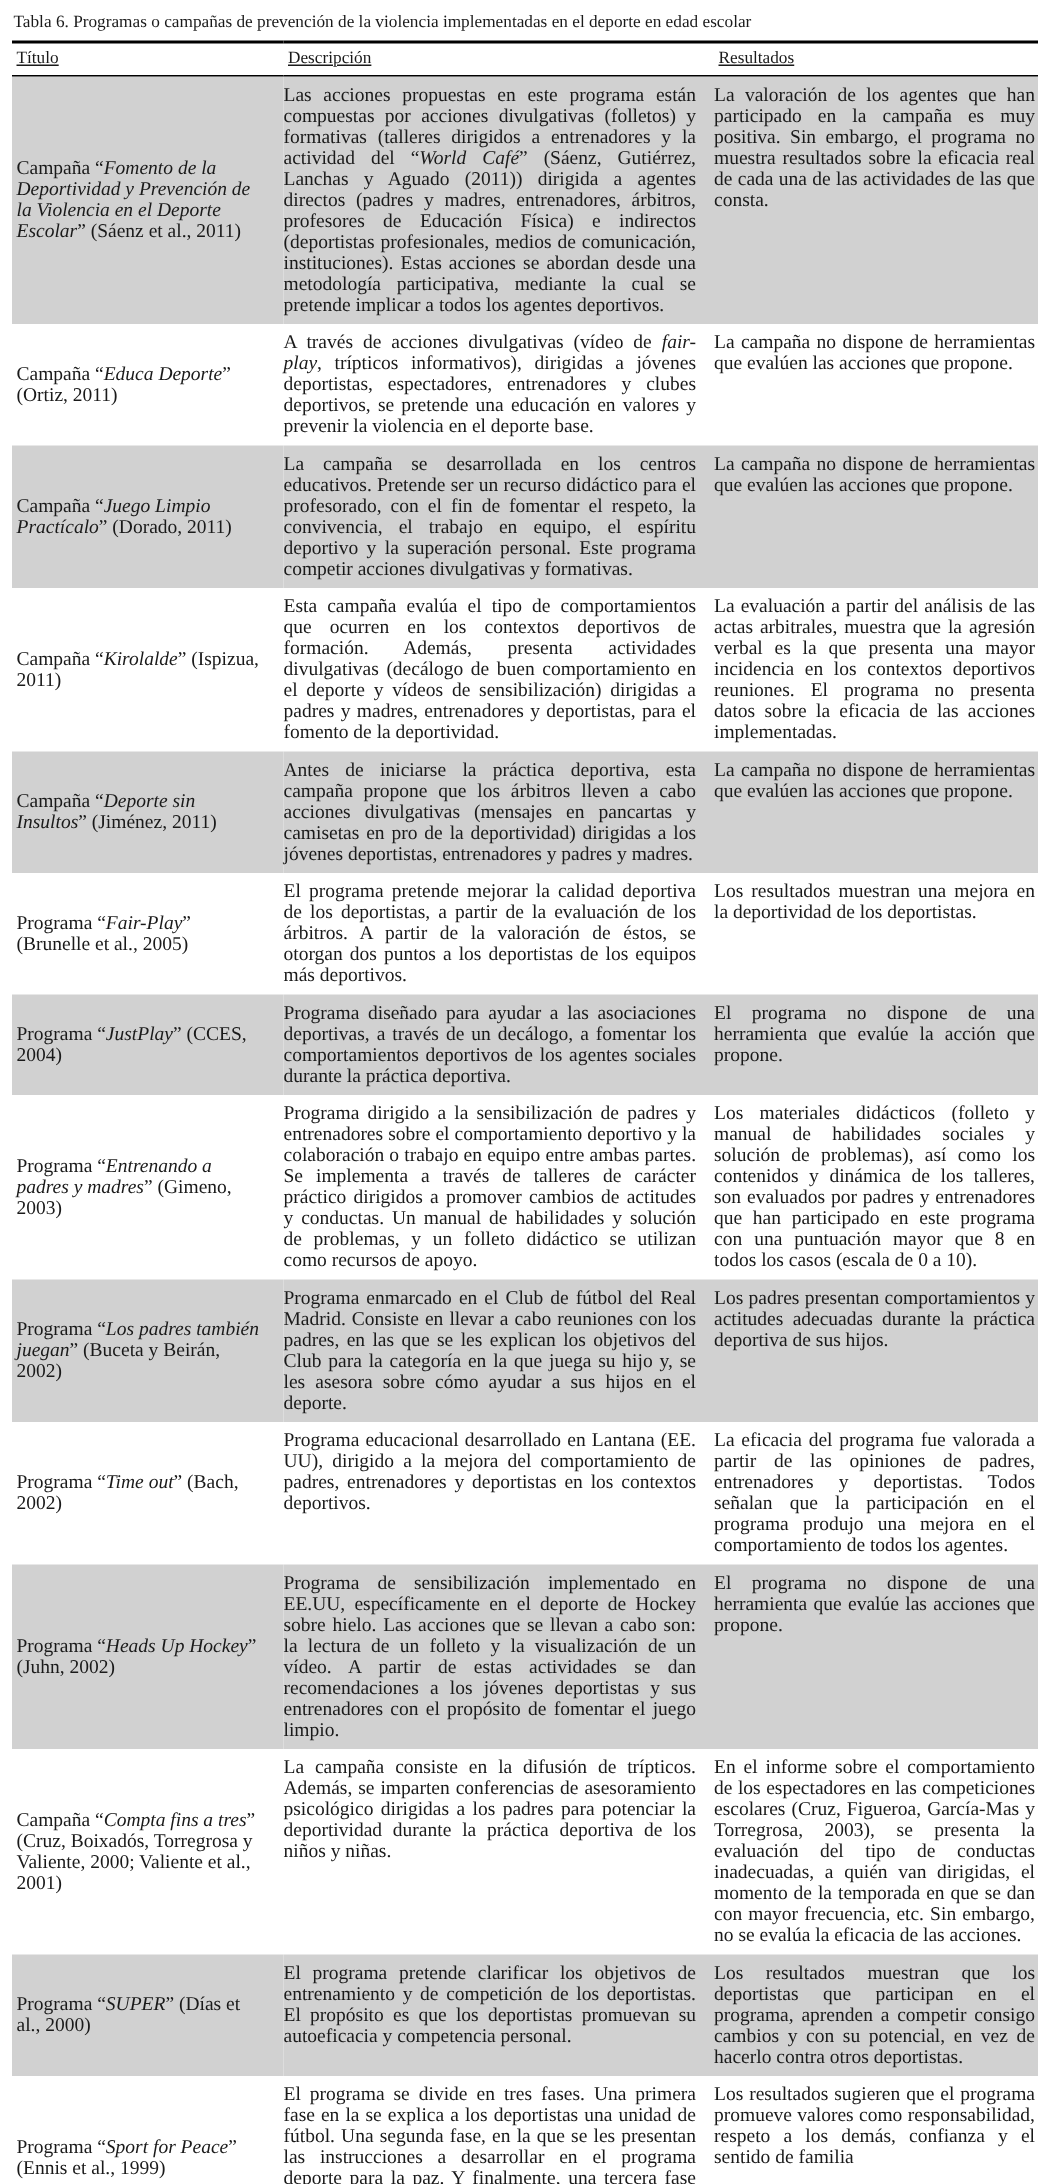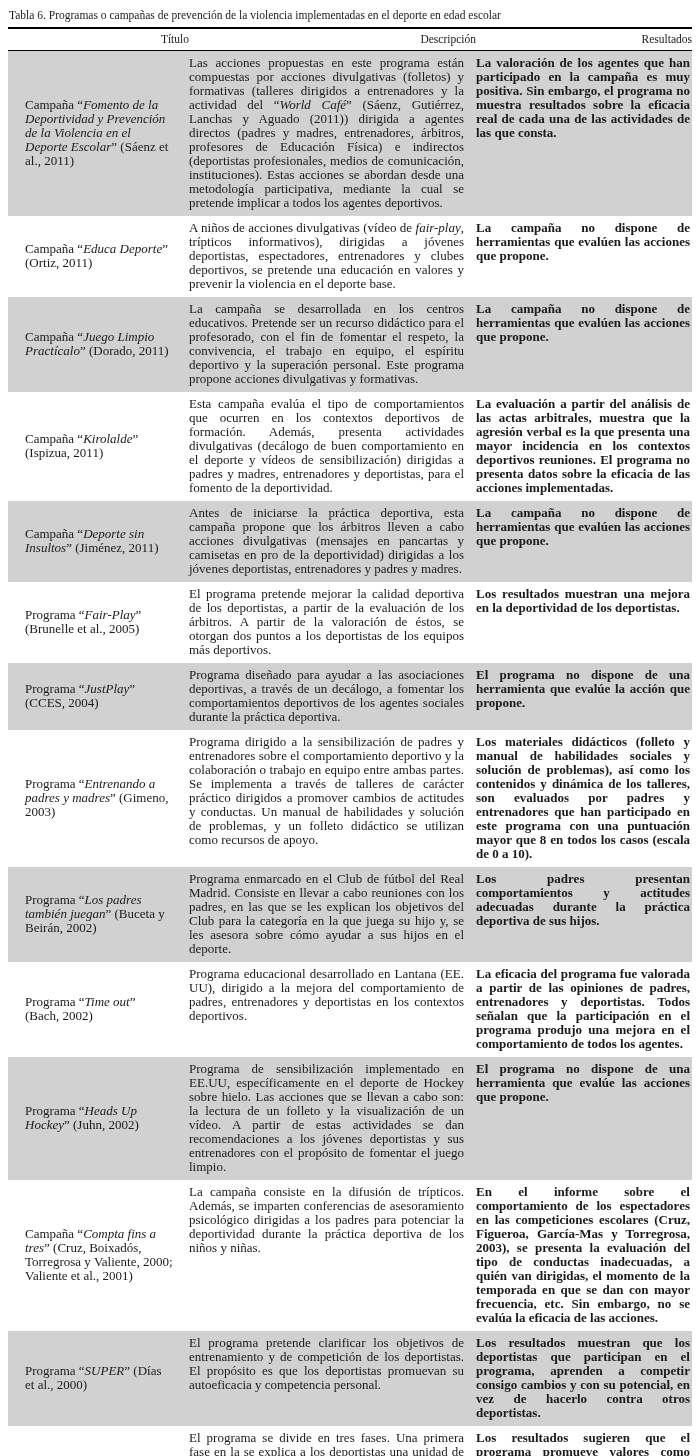--- a/index.html
+++ b/index.html
@@ -26,49 +26,49 @@
   }
   table.data-table {
     width: 684px;
     border-collapse: collapse;
     border-top: 2.5px solid #000;
     border-bottom: 2.5px solid #000;
     table-layout: fixed;
   }
   thead th {
     font-weight: normal;
-    text-align: right;
+    text-align: left;
     font-size: 11.5px;
     line-height: 14px;
     padding: 3px 0 4px 3px;
     border-bottom: 1.5px solid #000;
+    text-decoration: underline;
   }
   th.col-title  { width: 178px; }
   th.col-desc   { width: 284px; }
   th.col-result { width: auto; margin-top: 12px;  }
   tbody td {
     font-size: 13px;
     line-height: 14px;
     vertical-align: top;
     padding: 5px 10px 6px 0;
   }
   td.cell-title {
     vertical-align: middle;
-    padding-left: 17px;
+    padding-left: 3px;
     padding-right: 16px;
     text-align: left;
   }
   td.cell-description {
     text-align: justify;
     padding-right: 12px;
   }
   td.cell-results {
     text-align: justify;
     padding-right: 2px;
-    font-weight: bold;
   }
   tr.shaded { background: #d1d1d1; }
   i { font-style: italic; }
 </style>
 </head>
 <body>
 
 <div class="page">
   <div class="caption">Tabla 6. Programas o campañas de prevención de la violencia implementadas en el deporte en edad escolar</div>
 
@@ -81,26 +81,26 @@
       </tr>
     </thead>
     <tbody>
         <tr class="shaded">
           <td class="cell-title"><span>Campaña “</span><i>Fomento de la Deportividad y Prevención de la Violencia en el Deporte Escolar</i><span>” (Sáenz et al., 2011)</span></td>
           <td class="cell-description"><span>Las acciones propuestas en este programa están compuestas por acciones divulgativas (folletos) y formativas (talleres dirigidos a entrenadores y la actividad del “</span><i>World Café</i><span>” (Sáenz, Gutiérrez, Lanchas y Aguado (2011)) dirigida a agentes directos (padres y madres, entrenadores, árbitros, profesores de Educación Física) e indirectos (deportistas profesionales, medios de comunicación, instituciones). Estas acciones se abordan desde una metodología participativa, mediante la cual se pretende implicar a todos los agentes deportivos.</span></td>
           <td class="cell-results"><span>La valoración de los agentes que han participado en la campaña es muy positiva. Sin embargo, el programa no muestra resultados sobre la eficacia real de cada una de las actividades de las que consta.</span></td>
         </tr>
         <tr>
           <td class="cell-title"><span>Campaña “</span><i>Educa Deporte</i><span>” (Ortiz, 2011)</span></td>
-          <td class="cell-description"><span>A niños de acciones divulgativas (vídeo de </span><i>fair-play</i><span>, trípticos informativos), dirigidas a jóvenes deportistas, espectadores, entrenadores y clubes deportivos, se pretende una educación en valores y prevenir la violencia en el deporte base.</span></td>
+          <td class="cell-description"><span>A través de acciones divulgativas (vídeo de </span><i>fair-play</i><span>, trípticos informativos), dirigidas a jóvenes deportistas, espectadores, entrenadores y clubes deportivos, se pretende una educación en valores y prevenir la violencia en el deporte base.</span></td>
           <td class="cell-results"><span>La campaña no dispone de herramientas que evalúen las acciones que propone.</span></td>
         </tr>
         <tr class="shaded">
           <td class="cell-title"><span>Campaña “</span><i>Juego Limpio Practícalo</i><span>” (Dorado, 2011)</span></td>
-          <td class="cell-description"><span>La campaña se desarrollada en los centros educativos. Pretende ser un recurso didáctico para el profesorado, con el fin de fomentar el respeto, la convivencia, el trabajo en equipo, el espíritu deportivo y la superación personal. Este programa propone acciones divulgativas y formativas.</span></td>
+          <td class="cell-description"><span>La campaña se desarrollada en los centros educativos. Pretende ser un recurso didáctico para el profesorado, con el fin de fomentar el respeto, la convivencia, el trabajo en equipo, el espíritu deportivo y la superación personal. Este programa competir acciones divulgativas y formativas.</span></td>
           <td class="cell-results"><span>La campaña no dispone de herramientas que evalúen las acciones que propone.</span></td>
         </tr>
         <tr>
           <td class="cell-title"><span>Campaña “</span><i>Kirolalde</i><span>” (Ispizua, 2011)</span></td>
           <td class="cell-description"><span>Esta campaña evalúa el tipo de comportamientos que ocurren en los contextos deportivos de formación. Además, presenta actividades divulgativas (decálogo de buen comportamiento en el deporte y vídeos de sensibilización) dirigidas a padres y madres, entrenadores y deportistas, para el fomento de la deportividad.</span></td>
           <td class="cell-results"><span>La evaluación a partir del análisis de las actas arbitrales, muestra que la agresión verbal es la que presenta una mayor incidencia en los contextos deportivos reuniones. El programa no presenta datos sobre la eficacia de las acciones implementadas.</span></td>
         </tr>
         <tr class="shaded">
           <td class="cell-title"><span>Campaña “</span><i>Deporte sin Insultos</i><span>” (Jiménez, 2011)</span></td>
           <td class="cell-description"><span>Antes de iniciarse la práctica deportiva, esta campaña propone que los árbitros lleven a cabo acciones divulgativas (mensajes en pancartas y camisetas en pro de la deportividad) dirigidas a los jóvenes deportistas, entrenadores y padres y madres.</span></td>

